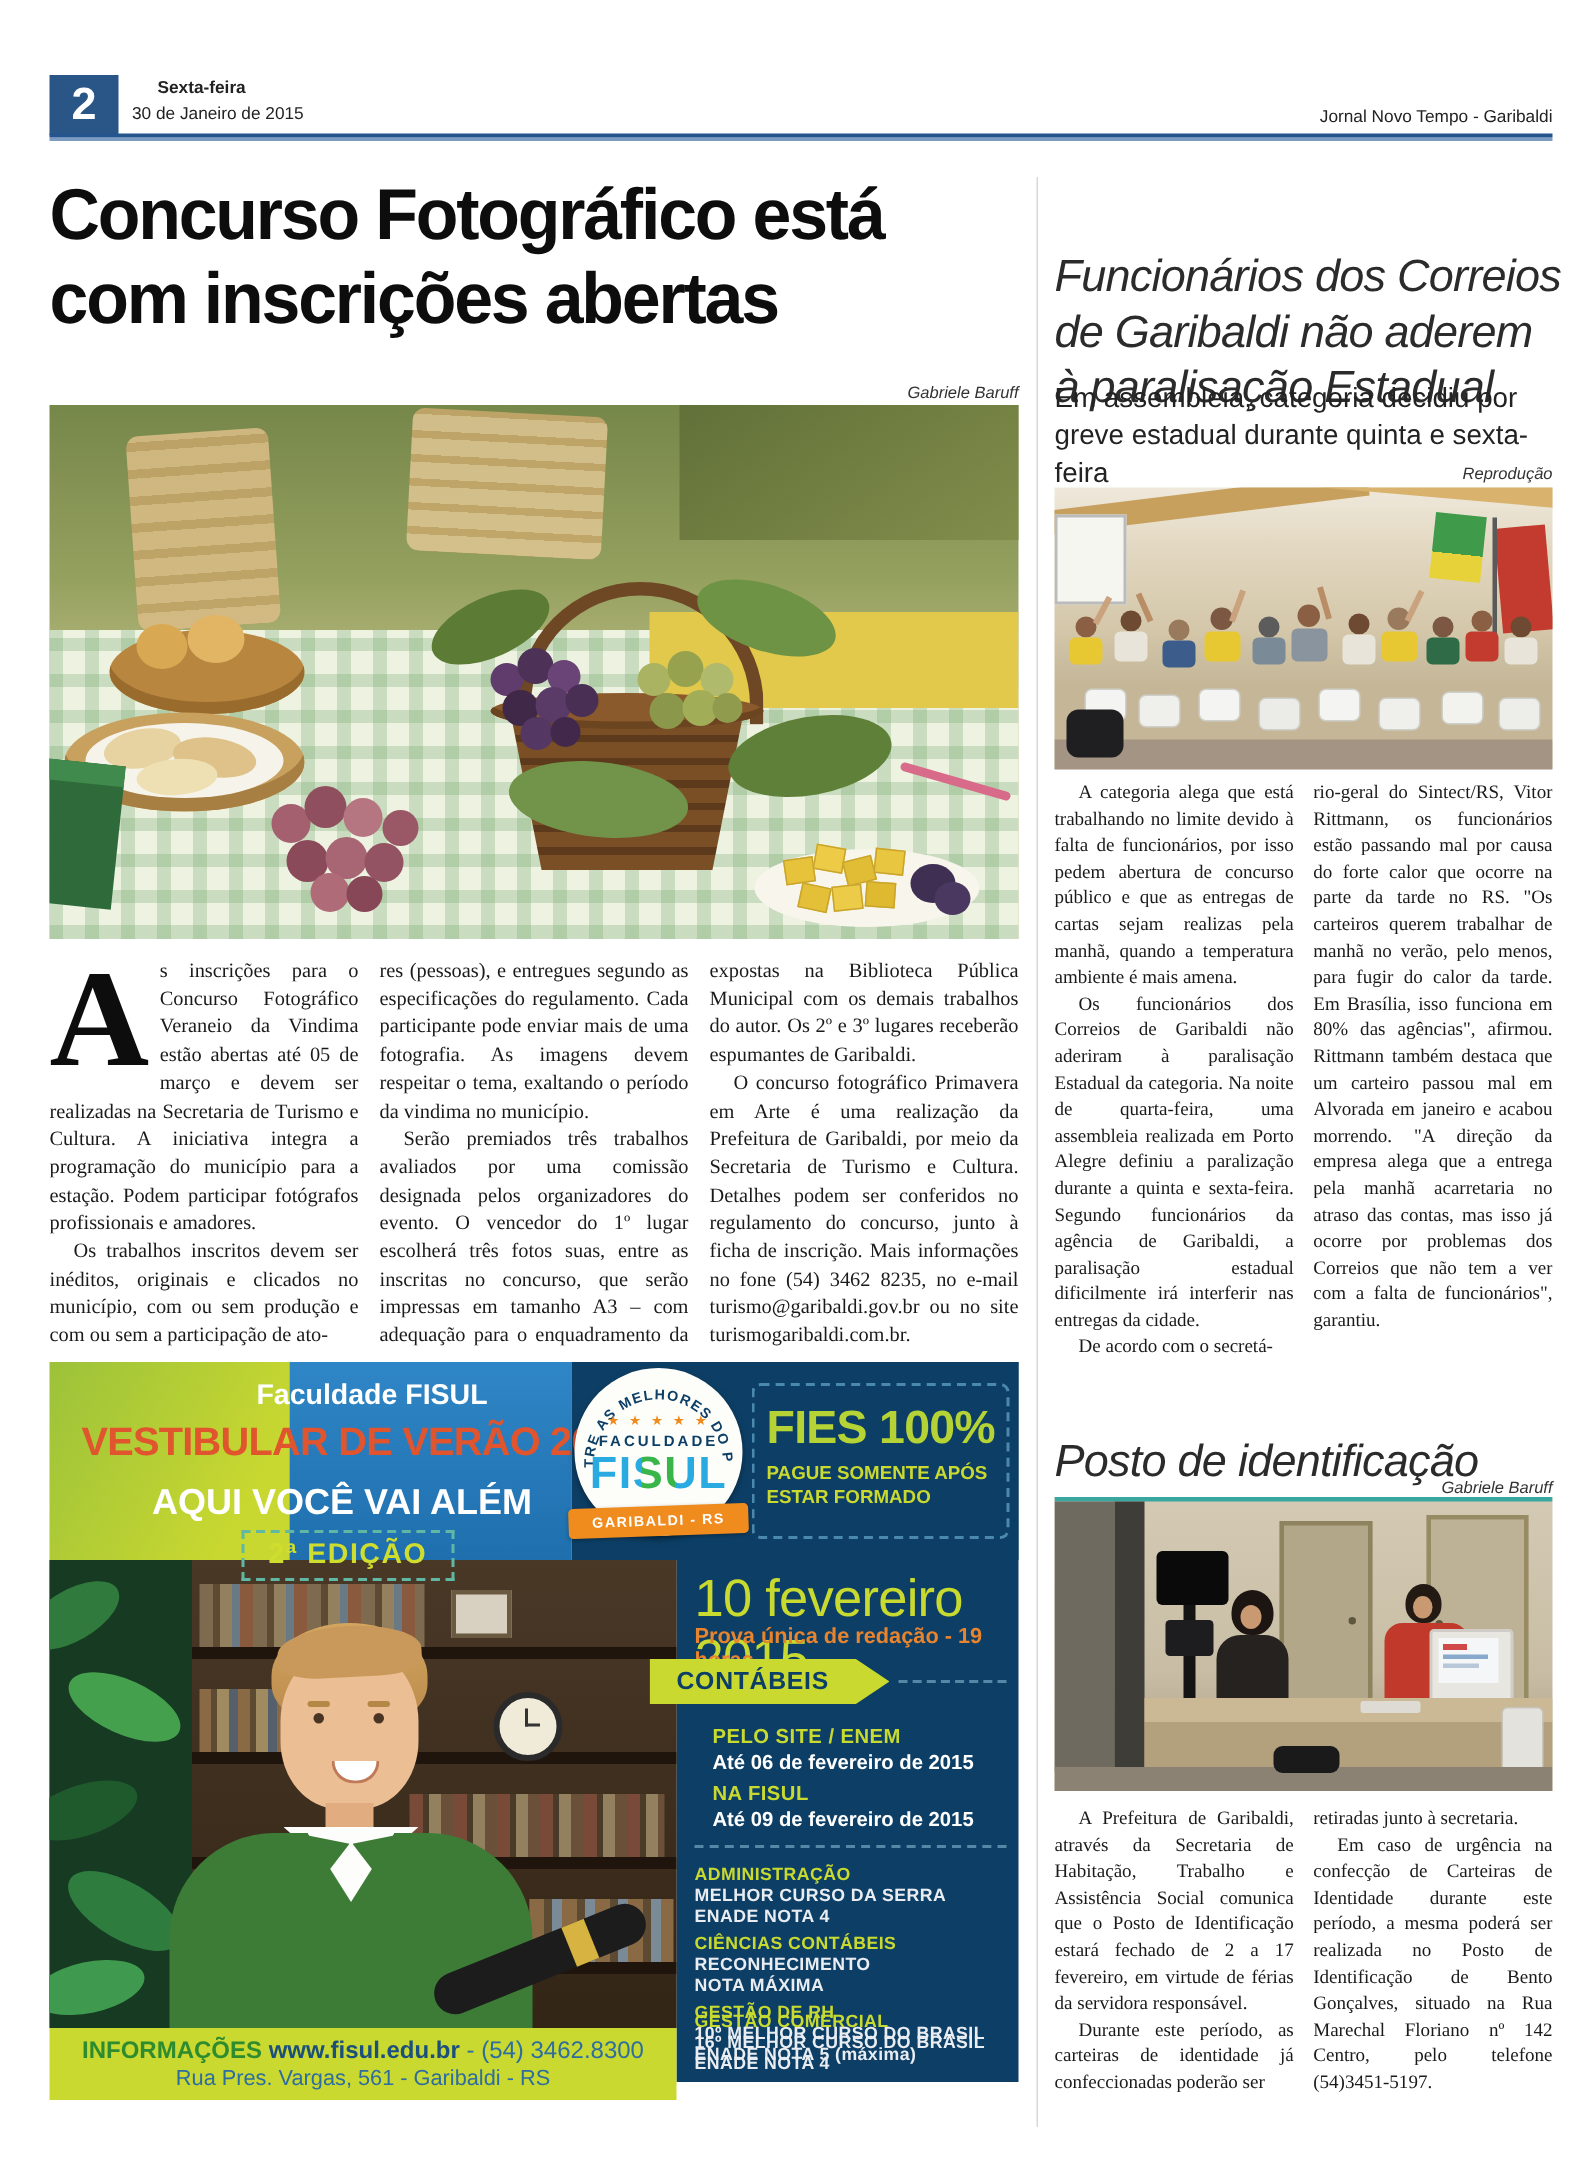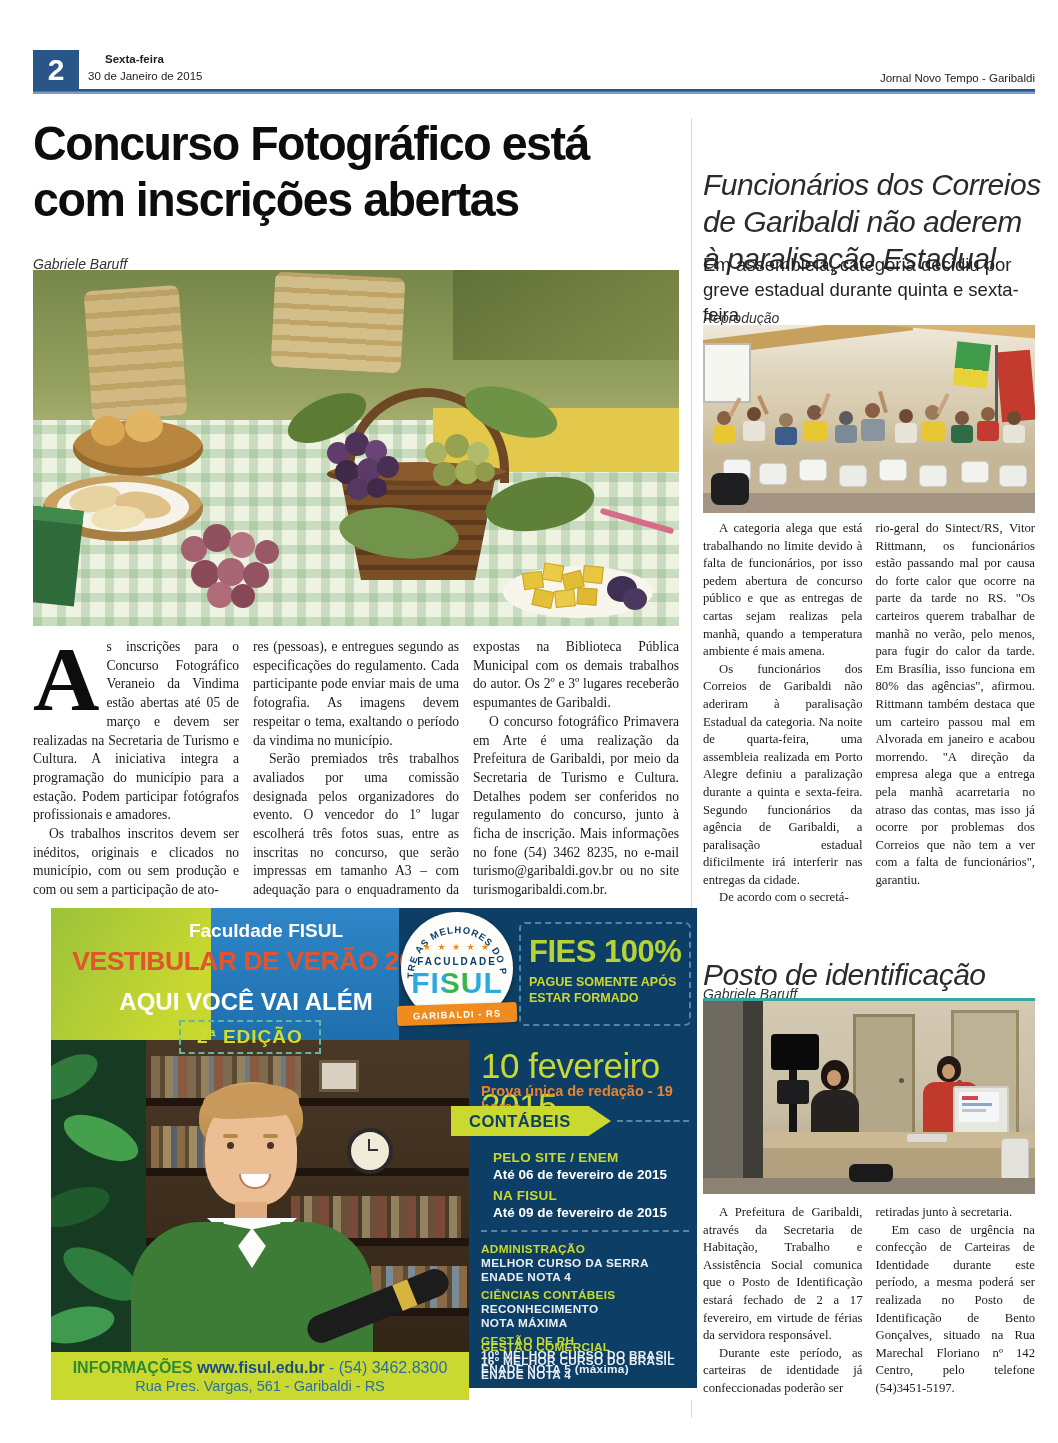--- a/index.html
+++ b/index.html
@@ -11,21 +11,21 @@
            font-weight:bold;font-size:30px;display:flex;align-items:center;justify-content:center;}
   .hweekday{left:88px;top:53px;font-size:11.5px;font-weight:bold;color:#222;margin-left:17px;}
   .hdate{left:88px;top:70px;font-size:11.5px;color:#222;}
   .hemail{left:0;top:72px;width:1058px;text-align:center;font-size:11.5px;color:#222;}
   .hmast{left:735px;top:72px;width:300px;text-align:right;font-size:11.5px;color:#222;}
   .hrule{left:33px;top:89px;width:1002px;height:5px;background:linear-gradient(180deg,#24558c 0%,#24558c 45%,#7d9cc2 55%,#7d9cc2 100%);}
   .vrule{left:691px;top:118px;width:1px;height:1300px;background:#d8d8d8;}
   
   .headline1{left:33px;top:116px;width:655px;font-size:48px;line-height:1.16;font-weight:bold;
              letter-spacing:-1.5px;color:#0d0d0d;transform:scaleX(.97);transform-origin:left top;}
-  .credit{font-size:14px;font-style:italic;color:#333;}
+  .credit{font-size:11px;font-style:italic;color:#333;text-align:right;}
   .credit1{left:33px;top:256px;width:646px;}
   .photo{overflow:hidden;}
   .cols3{left:33px;top:638px;width:646px;height:264px;display:flex;gap:14px;}
   .col3x{width:206px;height:264px;overflow:hidden;}
   .bodytxt{font-family:"Liberation Serif",serif;font-size:13.6px;line-height:18.7px;
            text-align:justify;color:#1a1a1a;}
   .bodytxt p{margin:0;}
   .indent{text-indent:16px;}
   .dropcap{float:left;font-weight:bold;font-size:92px;line-height:74px;margin:4px 7px 0 0;color:#0d0d0d;
            font-family:"Liberation Serif",serif;}
@@ -37,21 +37,21 @@
   .rcols{display:flex;gap:13px;}
   .rcols1{left:703px;top:520px;width:332px;height:382px;}
   .rcolx{width:160px;height:382px;overflow:hidden;}
   .rbody{font-family:"Liberation Serif",serif;font-size:12.7px;line-height:17.6px;text-align:justify;color:#1a1a1a;}
   .rbody p{margin:0;}
   .rhead2{left:703px;top:910px;width:340px;}
   .rcredit2{left:703px;top:986px;width:332px;}
   .rcols2{left:703px;top:1204px;width:332px;height:220px;}
   .rcolx2{width:160px;height:220px;overflow:hidden;}
   
-  .ad{left:33px;top:908px;width:646px;height:492px;background:#fff;margin-left:18px;}
+  .ad{left:33px;top:908px;width:646px;height:492px;background:#fff;}
   .adlime{left:0;top:0;width:160px;height:132px;background:linear-gradient(120deg,#9cc23a 0%,#c9d830 80%);}
   .adblue{left:160px;top:0;width:188px;height:132px;background:linear-gradient(180deg,#2f86c6,#1f6fae);}
   .adnavytop{left:348px;top:0;width:298px;height:132px;background:#0d3f66;}
   .adnavy{left:418px;top:0;width:228px;height:480px;background:#0d3f66;}
   .adbrand{left:85px;top:12px;width:260px;text-align:center;color:#fff;font-weight:bold;font-size:19px;}
   .adtitle{left:6px;top:38px;width:400px;text-align:center;color:#e0542e;font-weight:bold;font-size:26.5px;letter-spacing:-.5px;}
   .adtag{left:30px;top:80px;width:330px;text-align:center;color:#fff;font-weight:bold;font-size:24px;}
   .adedition{left:128px;top:112px;padding:4px 16px;border:2px dashed #5fb7a4;color:#cfdd2f;
              font-weight:bold;font-size:19px;letter-spacing:1px;z-index:5;}
   .fiesbox{left:468px;top:14px;width:168px;height:100px;border:2px dashed #4b88ad;border-radius:6px;}

